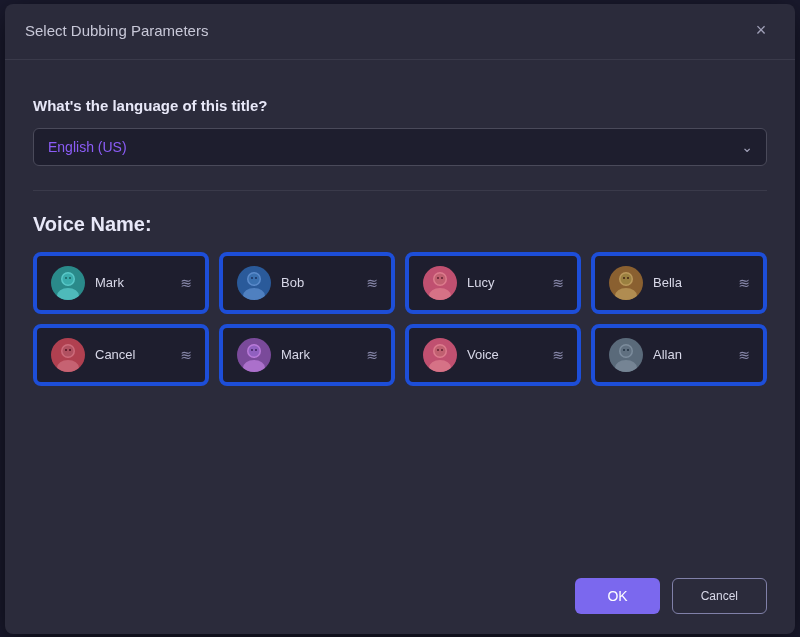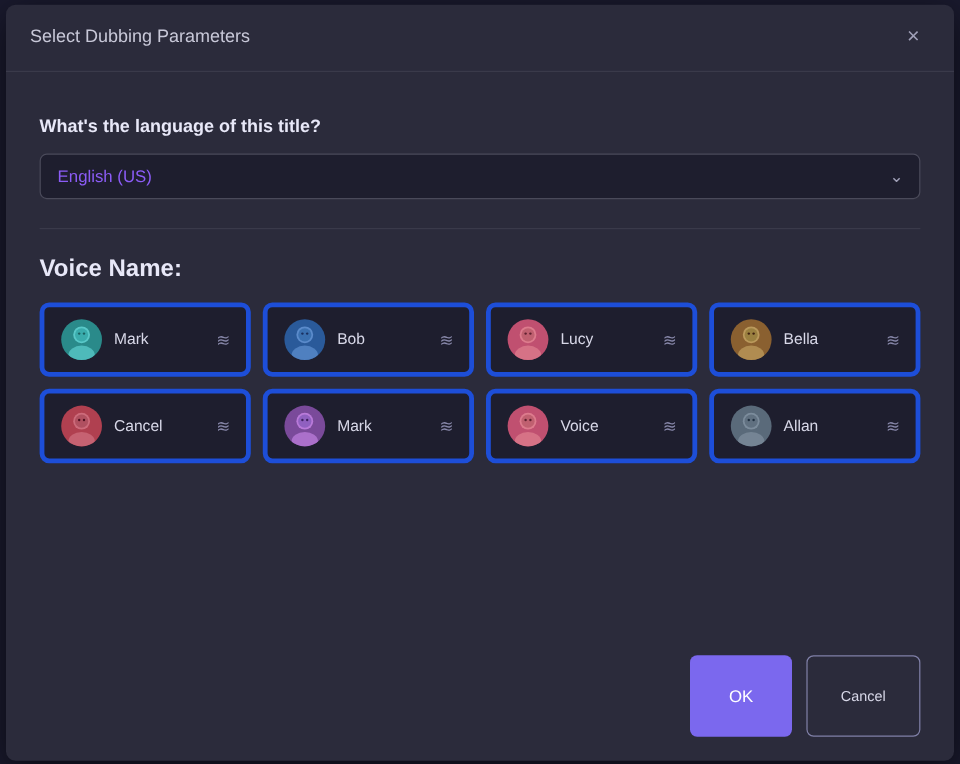--- a/index.html
+++ b/index.html
@@ -166,21 +166,21 @@
       justify-content: flex-end;
       gap: 12px;
       padding: 16px 28px 20px 28px;
     }
 
     .btn-ok {
       background: #7b68ee;
       color: #ffffff;
       border: none;
       border-radius: 6px;
-      padding: 26px 32px;
+      padding: 10px 32px;
       font-size: 14px;
       cursor: pointer;
       min-width: 80px;
     }
 
     .btn-cancel {
       background: transparent;
       color: #d8d8e8;
       border: 1.5px solid #8080a8;
       border-radius: 6px;

